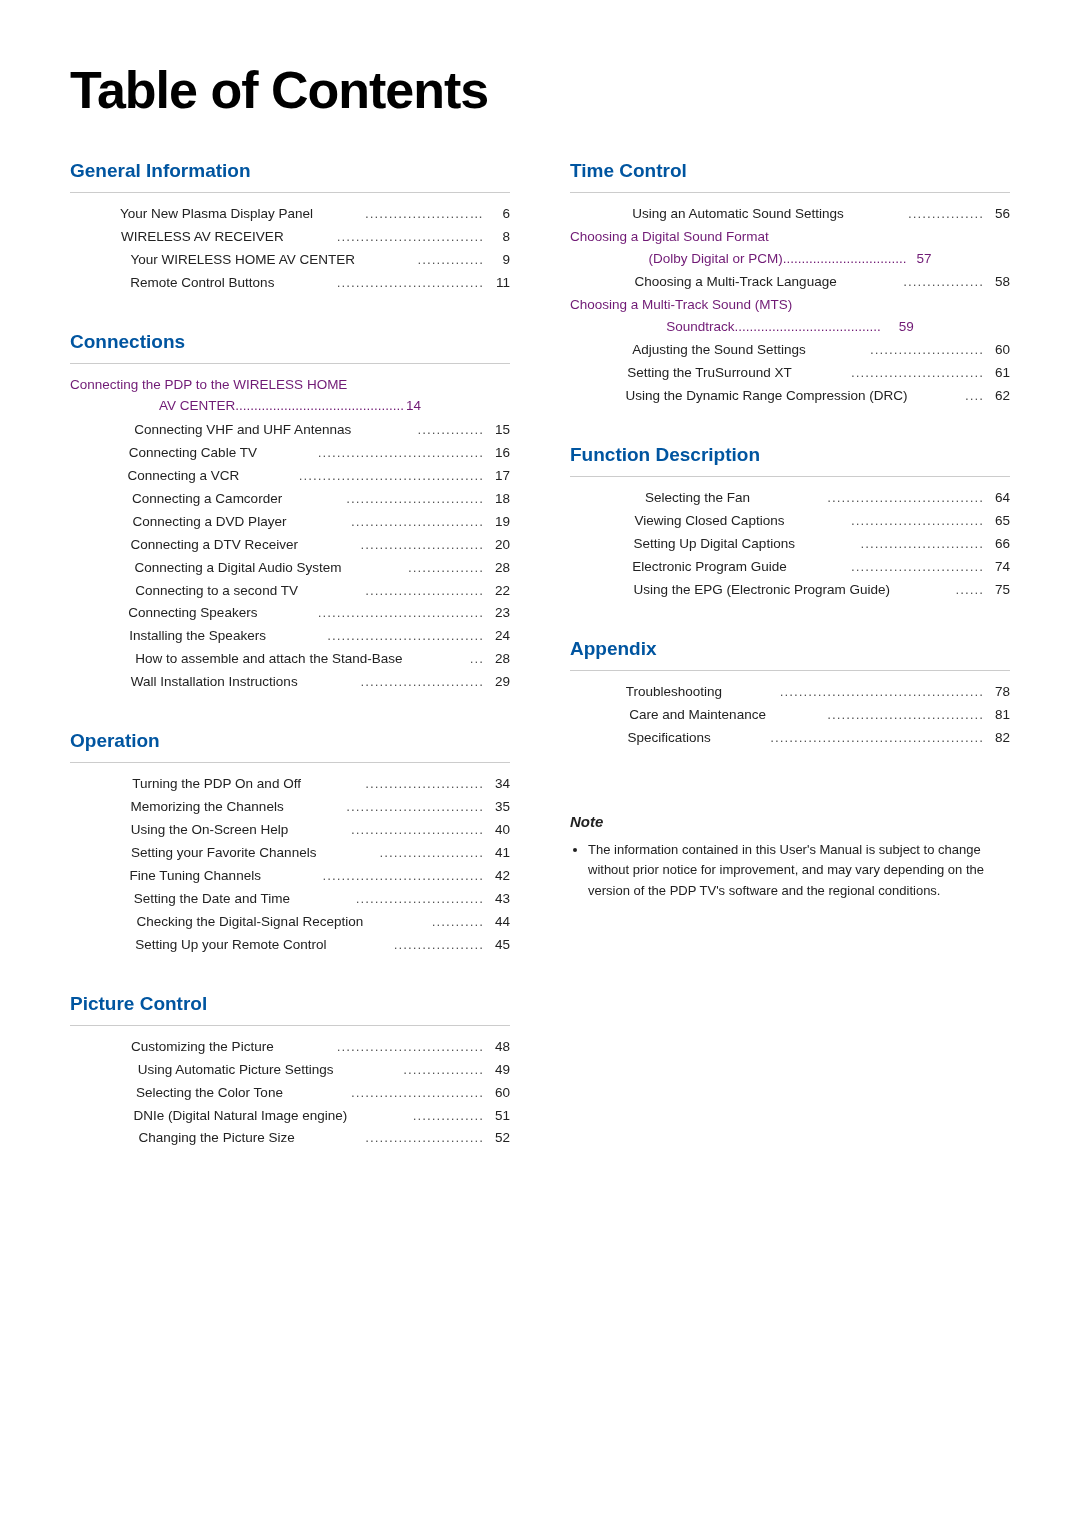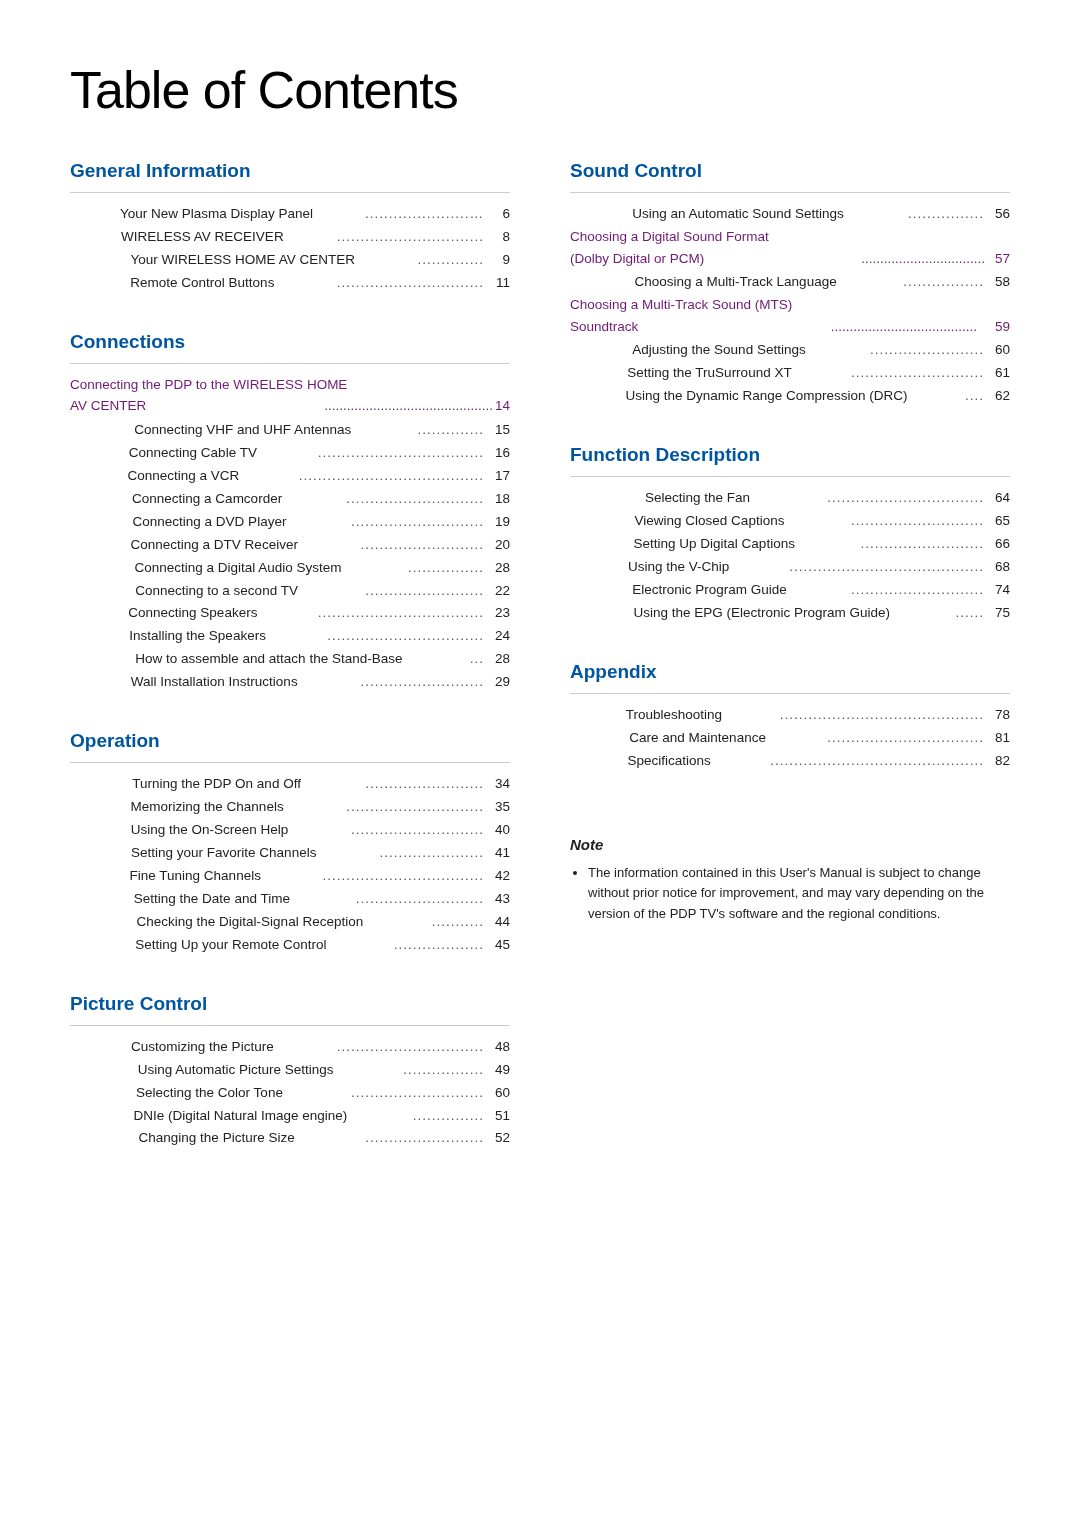--- a/index.html
+++ b/index.html
@@ -6,21 +6,21 @@
     body {
       font-family: Arial, Helvetica, sans-serif;
       background: #ffffff;
       width: 1080px;
       min-height: 1528px;
       padding: 60px 70px 60px 70px;
       color: #222;
     }
     h1.title {
       font-size: 52px;
-      font-weight: 400;
+      font-weight: 700;
       color: #000;
       margin-bottom: 40px;
       letter-spacing: -1px;
     }
     .two-col {
       display: grid;
       grid-template-columns: 1fr 1fr;
       gap: 12px 60px;
     }
     .section {
@@ -60,21 +60,21 @@
       font-size: 13.5px;
       color: #701a75;
       line-height: 1.6;
       margin-bottom: 2px;
     }
     .toc-item-multiline .line1 {
       display: block;
     }
     .toc-item-multiline .line2-row {
       display: flex;
-      justify-content: space-between;
+      justify-content: center;
     }
     .note-box {
       margin-top: 20px;
       font-size: 13px;
       color: #222;
       line-height: 1.6;
     }
     .note-box .note-title {
       font-style: italic;
       font-weight: 700;
@@ -274,21 +274,21 @@
           <span class="item-label">Changing the Picture Size</span>
           <span class="item-dots">.........................</span>
           <span class="item-page">52</span>
         </div>
       </div>
     </div>
 
     <div>
 
       <div class="section">
-        <div class="section-title">Sound Control</div>
+        <div class="section-title">Time Control</div>
         <hr class="section-divider">
         <div class="toc-item">
           <span class="item-label">Using an Automatic Sound Settings</span>
           <span class="item-dots">................</span>
           <span class="item-page">56</span>
         </div>
         <div class="toc-item-multiline">
           <span class="line1">Choosing a Digital Sound Format</span>
           <div class="line2-row">
             <span>(Dolby Digital or PCM)</span>
@@ -336,25 +336,20 @@
           <span class="item-label">Viewing Closed Captions</span>
           <span class="item-dots">............................</span>
           <span class="item-page">65</span>
         </div>
         <div class="toc-item">
           <span class="item-label">Setting Up Digital Captions</span>
           <span class="item-dots">..........................</span>
           <span class="item-page">66</span>
         </div>
         <div class="toc-item">
-          <span class="item-label">Using the V-Chip</span>
-          <span class="item-dots">.........................................</span>
-          <span class="item-page">68</span>
-        </div>
-        <div class="toc-item">
           <span class="item-label">Electronic Program Guide</span>
           <span class="item-dots">............................</span>
           <span class="item-page">74</span>
         </div>
         <div class="toc-item">
           <span class="item-label">Using the EPG (Electronic Program Guide)</span>
           <span class="item-dots">......</span>
           <span class="item-page">75</span>
         </div>
       </div>

